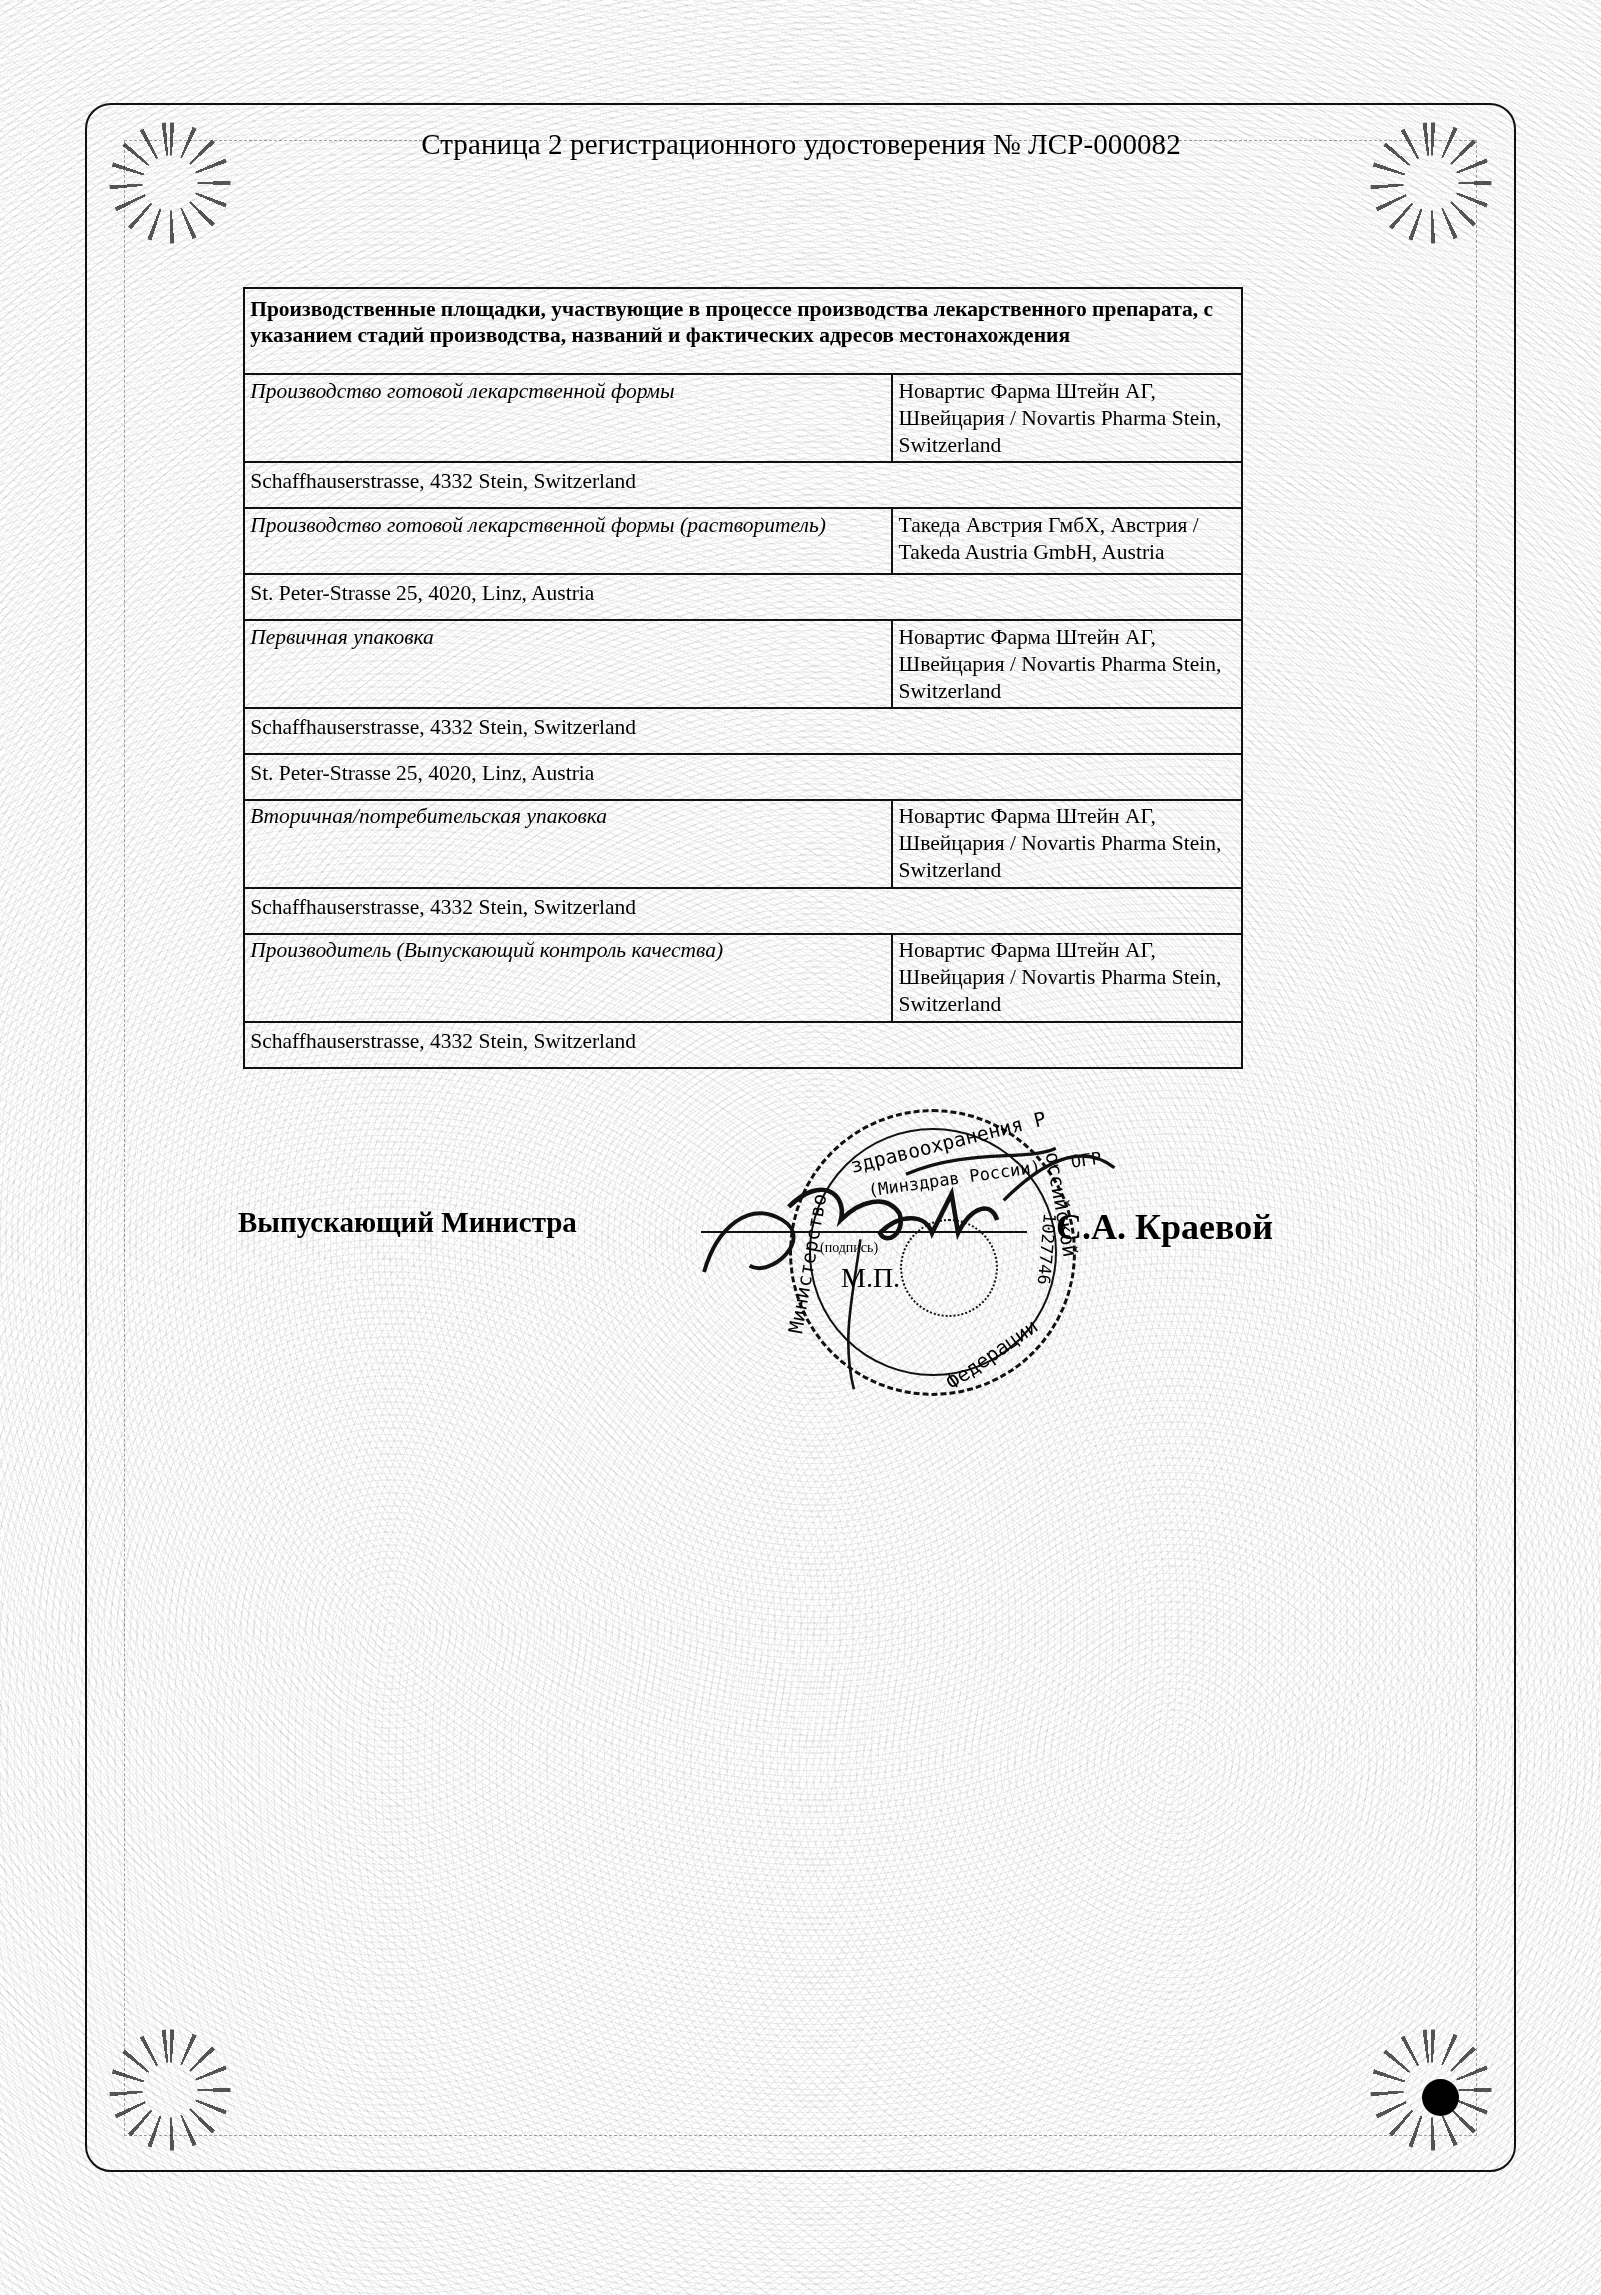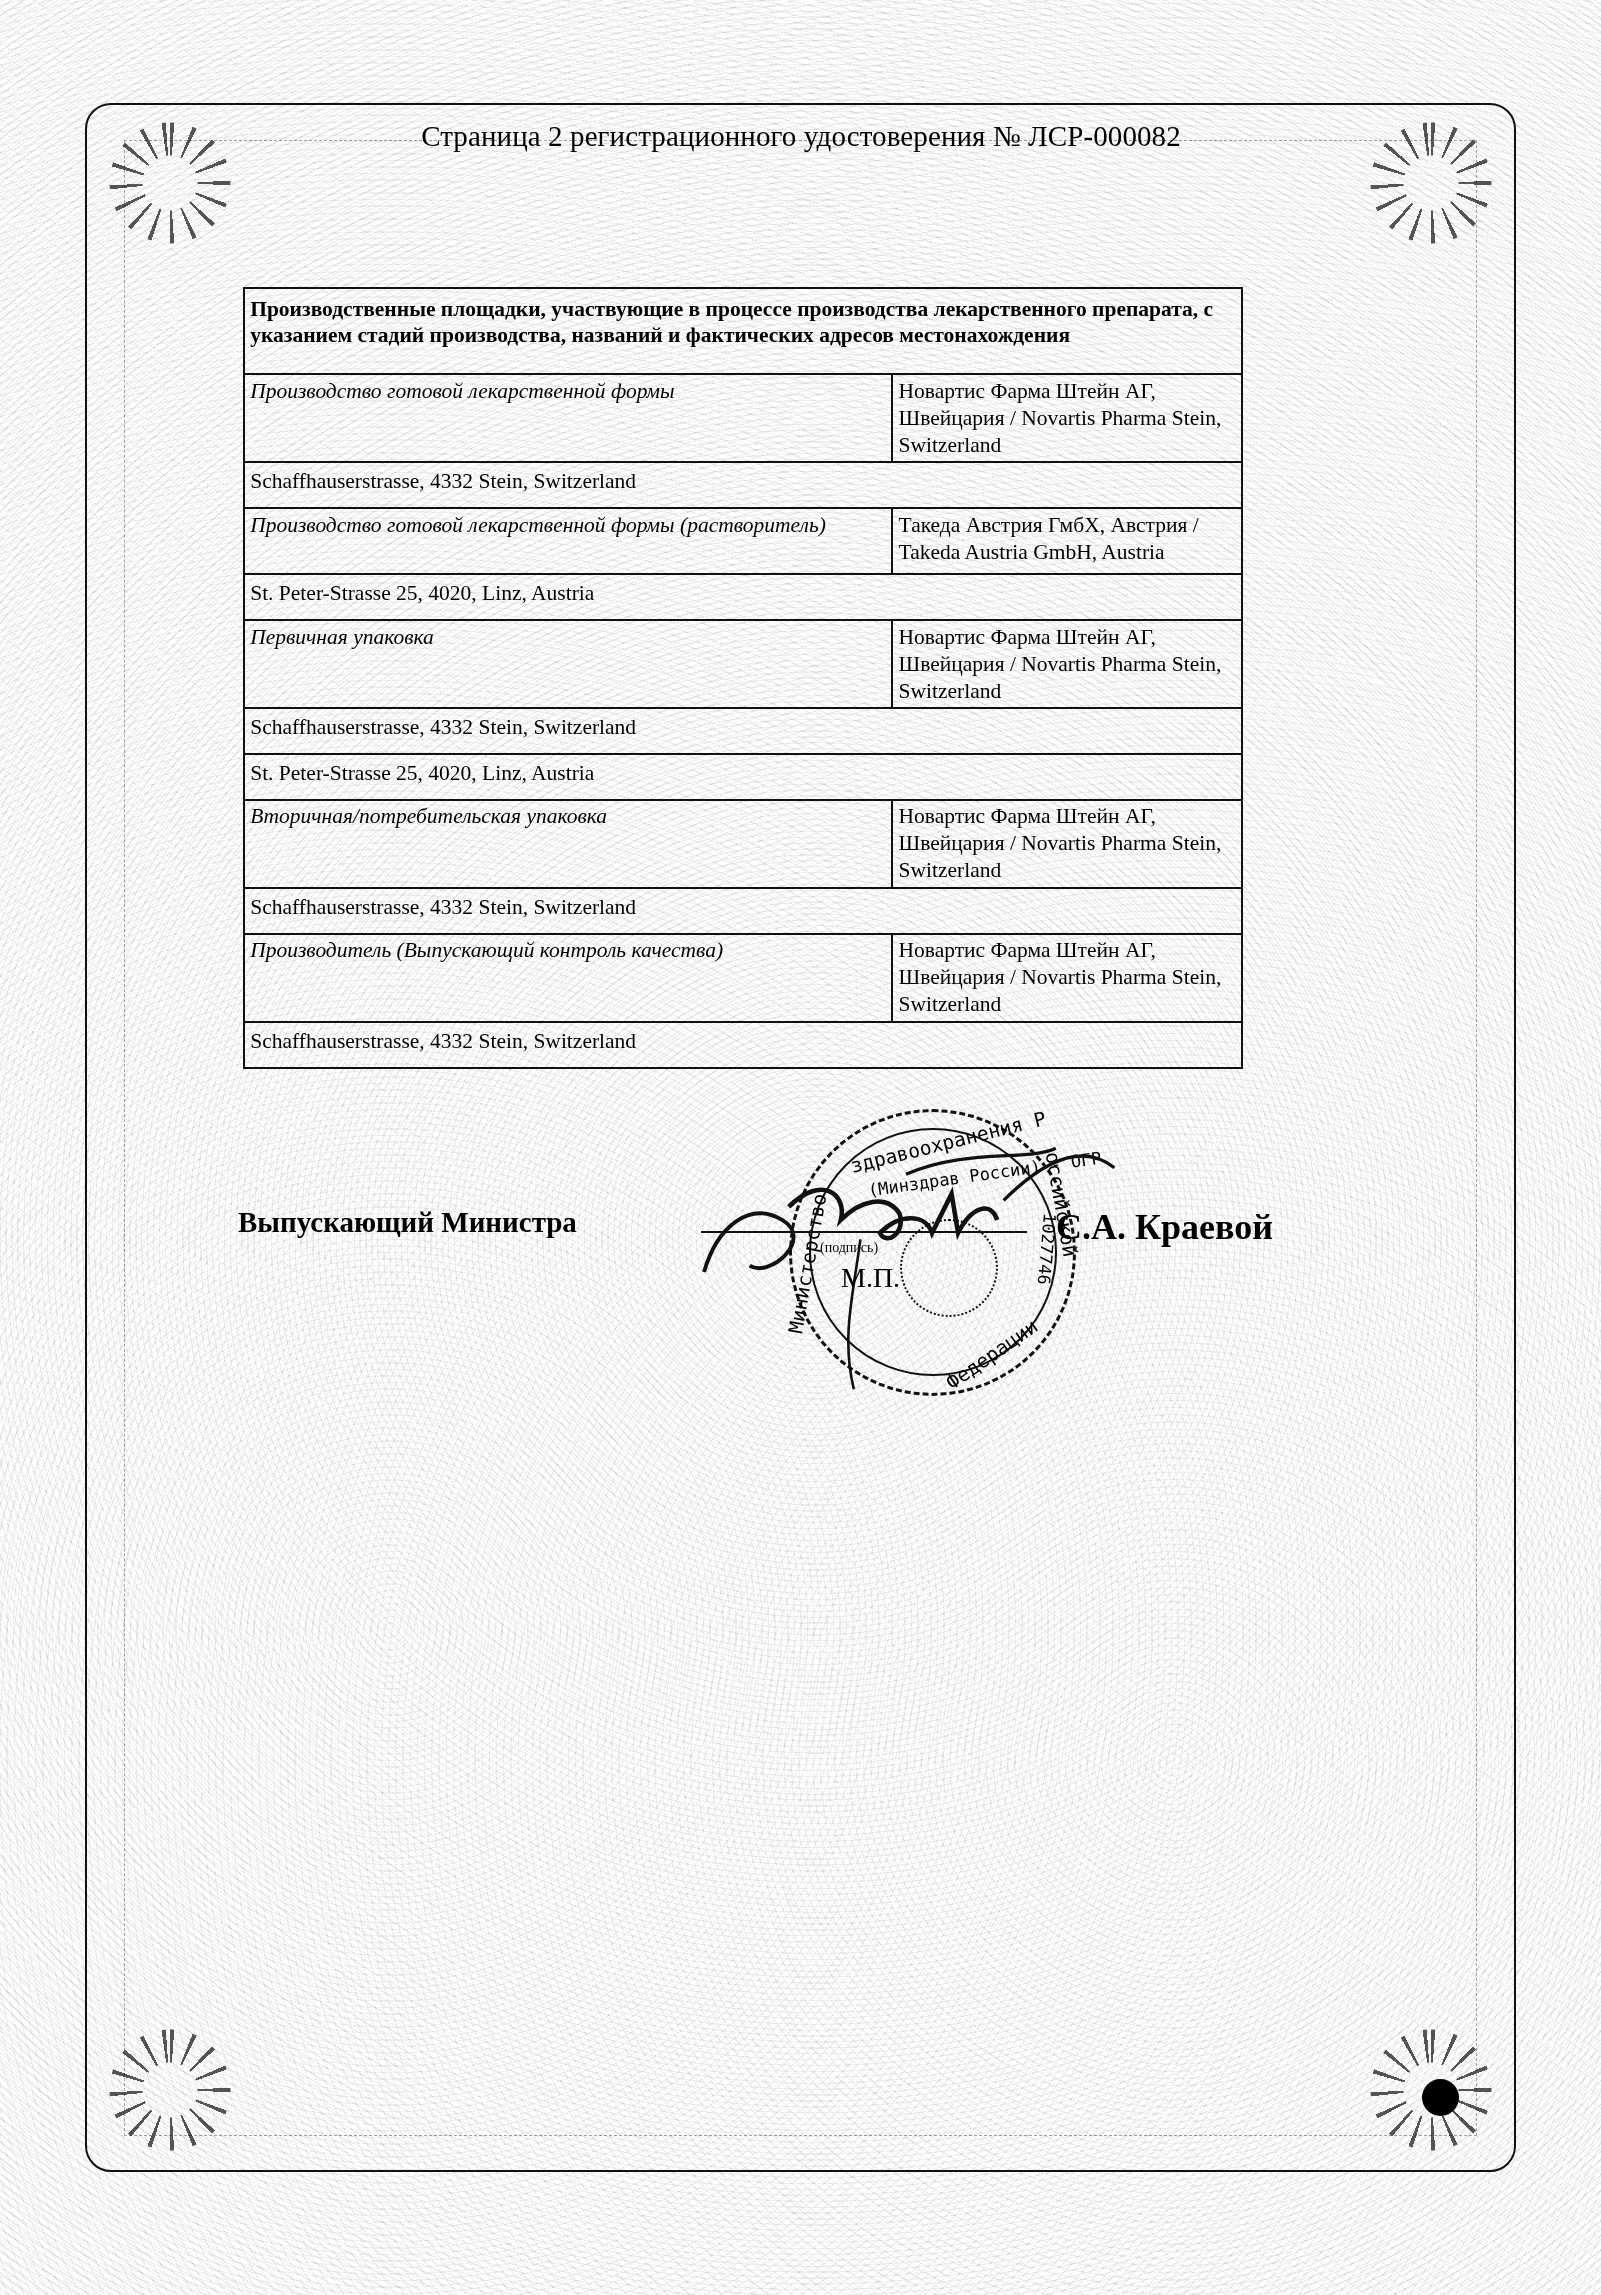--- a/index.html
+++ b/index.html
@@ -31,21 +31,21 @@
   }
   .rosette {
     position:absolute; width:124px; height:124px; border-radius:50%;
     background:
       repeating-conic-gradient(#111 0deg 4deg, transparent 4deg 22deg);
     -webkit-mask: radial-gradient(circle, transparent 0 27px, #000 28px 60px, transparent 61px);
             mask: radial-gradient(circle, transparent 0 27px, #000 28px 60px, transparent 61px);
     opacity:0.7;
   }
   .page-title {
-    position:absolute; left:0; width:1602px; top:120px;
+    position:absolute; left:0; width:1602px; top:128px;
     text-align:center; font-size:29px; letter-spacing:0.1px;
   }
   .reg-table {
     position:absolute; left:243px; top:287px; width:1000px;
     border-collapse:collapse;
     font-size:21.5px; line-height:27px;
   }
   .reg-table td {
     border:2.6px solid #111; padding:2.6px 5.2px; vertical-align:top;
   }

